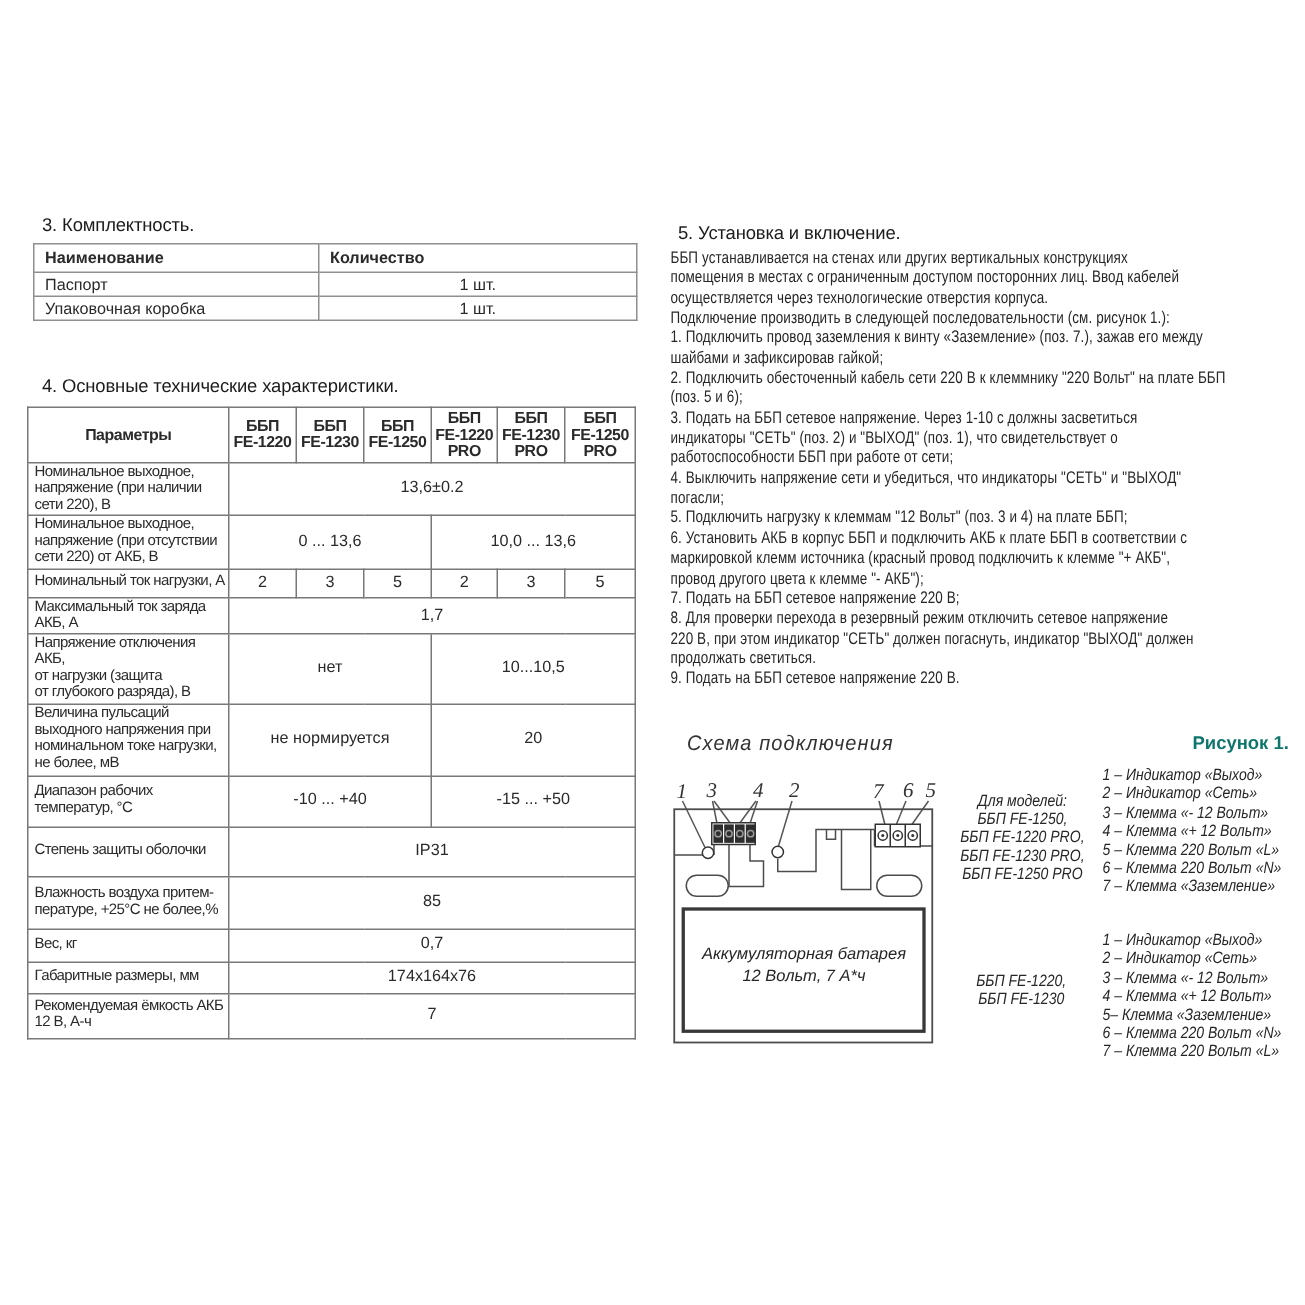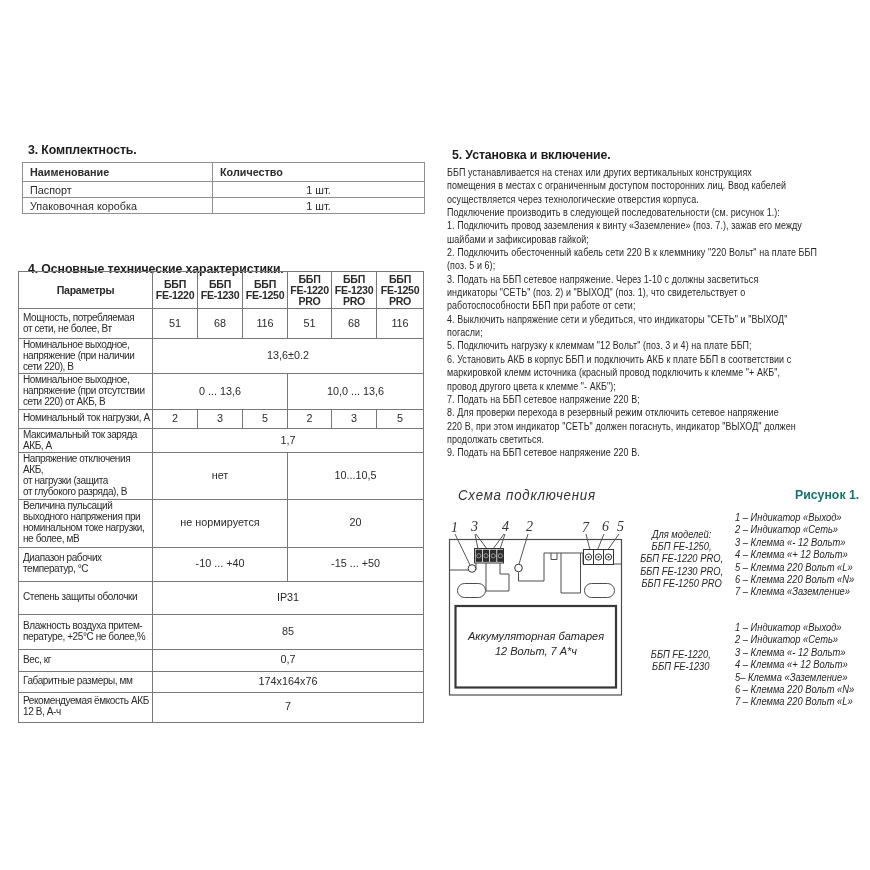--- a/index.html
+++ b/index.html
@@ -1,19 +1,19 @@
 <!DOCTYPE html>
 <html><head>
 <meta charset="utf-8">
 <style>
   html,body{margin:0;padding:0;background:#ffffff;}
   #page{position:relative;width:870px;height:870px;background:#ffffff;overflow:hidden;
         font-family:"Liberation Sans",sans-serif;color:#2a2a2a;}
   .abs{position:absolute;}
-  .sec-title{font-weight:bold;font-size:12.3px;color:#1c1c1c;letter-spacing:-0.1px;white-space:nowrap;}
+  .sec-title{font-weight:normal;font-size:12.3px;color:#1c1c1c;letter-spacing:-0.1px;white-space:nowrap;}
 
   table{border-collapse:collapse;table-layout:fixed;}
   #t1 td{border:1px solid #8f8f8f;font-size:10.8px;padding:0 7px;vertical-align:middle;}
   #t1 td.th{font-weight:bold;text-align:left;}
   #t1 td.qty{text-align:center;}
 
   #t2 td{border:1px solid #787878;vertical-align:middle;}
   #t2 td.lbl{font-size:10px;letter-spacing:-0.4px;line-height:10.8px;padding:1px 2px 1px 4px;white-space:pre-line;}
   #t2 td.hd{font-weight:bold;font-size:10.6px;text-align:center;white-space:pre-line;line-height:11px;letter-spacing:-0.3px;}
   #t2 td.val{font-size:10.8px;text-align:center;white-space:pre-line;line-height:11.5px;}
@@ -52,21 +52,21 @@
       <td>Паспорт</td>
       <td class="qty">1 шт.</td>
     </tr>
     <tr style="height:16px">
       <td>Упаковочная коробка</td>
       <td class="qty">1 шт.</td>
     </tr>
   </tbody>
     </table>
 
-  <div class="abs sec-title" style="left:28px;top:250px;margin-top:12px;">4. Основные технические характеристики.</div>
+  <div class="abs sec-title" style="left:28px;top:250px;">4. Основные технические характеристики.</div>
 
   <table id="t2" class="abs" style="left:18px;top:271px;width:405px;">
     <colgroup>
       <col style="width:134px">
         <col style="width:45px">
         <col style="width:45px">
         <col style="width:45px">
       <col style="width:44px">
         <col style="width:45px">
         <col style="width:47px">
@@ -82,30 +82,20 @@
 FE-1250</td>
       <td class="hd">ББП
 FE-1220
 PRO</td>
       <td class="hd">ББП
 FE-1230
 PRO</td>
       <td class="hd">ББП
 FE-1250
 PRO</td>
-    </tr>
-    <tr style="height:30px">
-      <td class="lbl">Мощность, потребляемая
-от сети, не более, Вт</td>
-      <td class="val">51</td>
-      <td class="val">68</td>
-      <td class="val">116</td>
-      <td class="val">51</td>
-      <td class="val">68</td>
-      <td class="val">116</td>
     </tr>
     <tr style="height:25px">
       <td class="lbl">Номинальное выходное,
 напряжение (при наличии
 сети 220), В</td>
       <td class="val" colspan="6">13,6±0.2</td>
     </tr>
     <tr style="height:33px">
       <td class="lbl">Номинальное выходное,
 напряжение (при отсутствии

